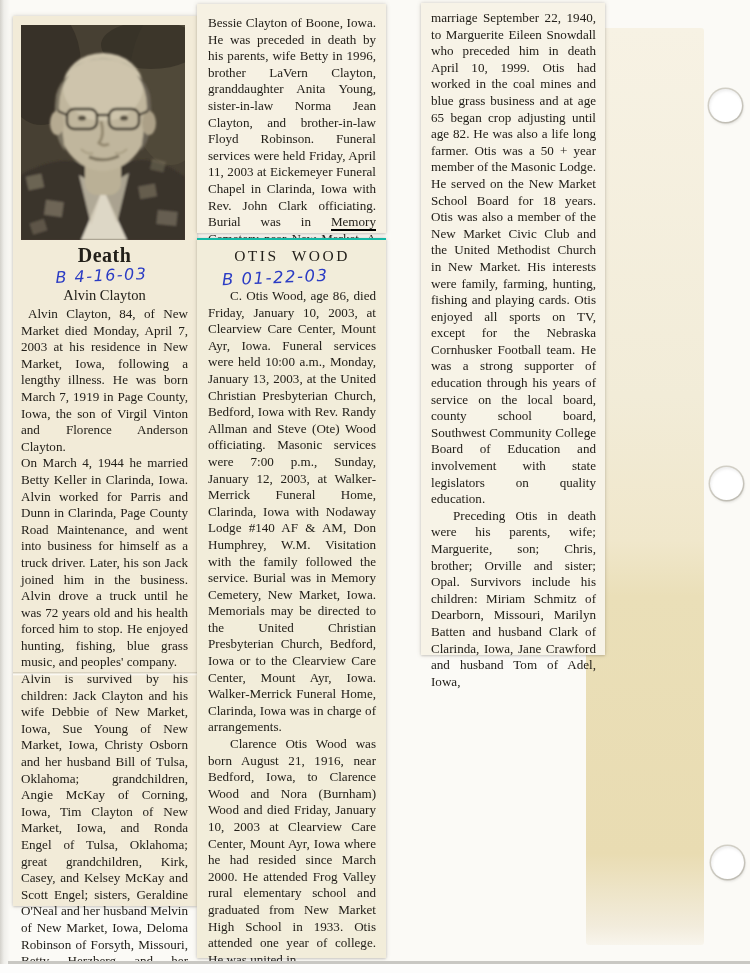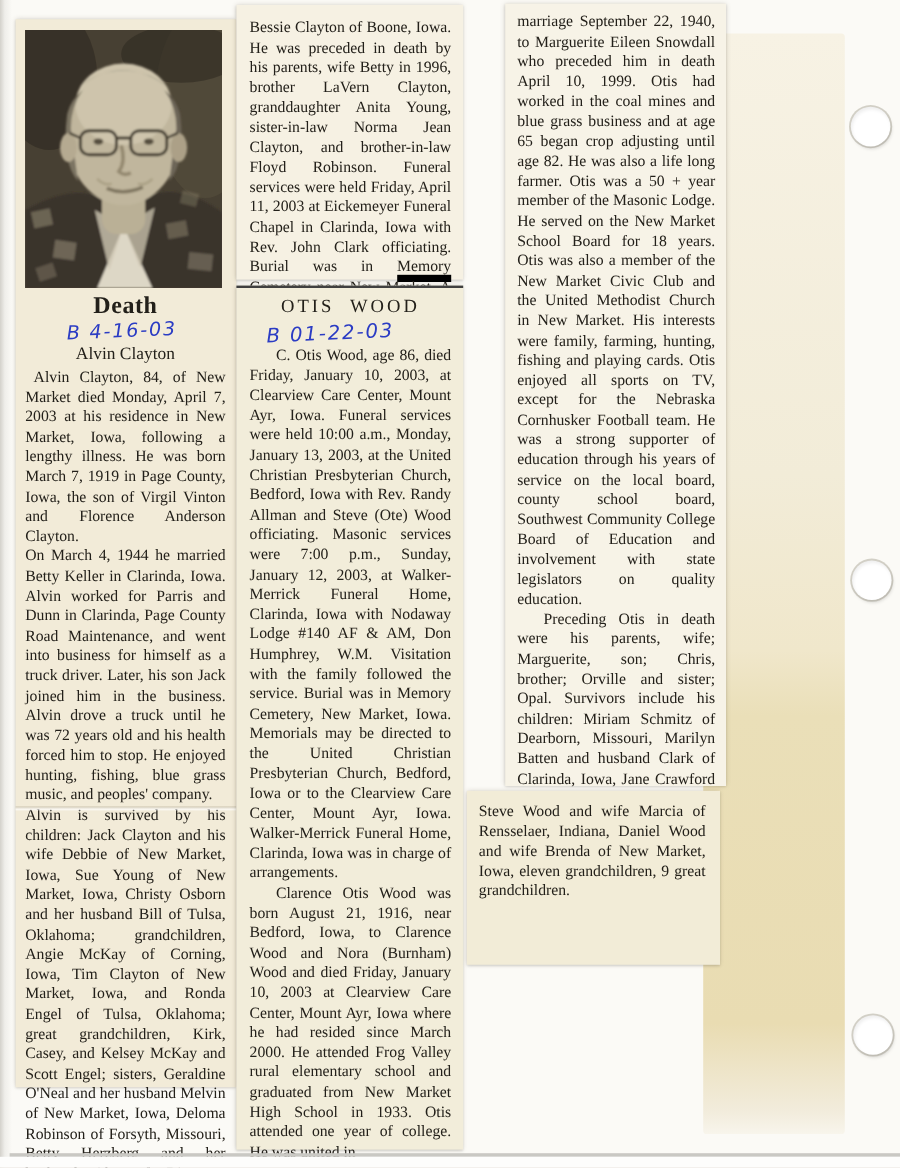--- a/index.html
+++ b/index.html
@@ -16,36 +16,36 @@
   .backing-strip{position:absolute;left:586px;top:28px;width:118px;height:917px;
     background:linear-gradient(180deg,#f7f2e4 0%,#f2ecd8 40%,#f0e7cb 56%,#eadfb8 62%,#e9dcb2 90%,#f2ecdc 98%,#f8f5ec 100%);
     border-radius:3px;}
 
   .clipping{position:absolute;color:#23201a;box-shadow:0 0 4px rgba(90,80,60,.25),0 1px 2px rgba(0,0,0,.12);}
   .clipping p{margin:0;font-size:13.1px;line-height:16.6px;text-align:justify;}
   .clip-alvin{left:13px;top:16px;width:184px;height:890px;background:#f2ebd8;padding:0;box-sizing:border-box;}
   .clip-alvin .inner{padding:7px 9px 0 8px;}
   .clip-midtop{left:197px;top:4px;width:189px;height:229px;background:#f6f1e3;box-sizing:border-box;padding:11px 10px 0 11px;}
   .clip-otis{left:197px;top:238px;width:189px;height:720px;background:#f2edda;box-sizing:border-box;
-    padding:5px 10px 0 11px;border-top:2px solid #404040;}
+    padding:5px 10px 0 11px;border-top:2px solid #14b8a6;}
   .clip-rtop{left:421px;top:3px;width:184px;height:652px;background:#f7f3e7;box-sizing:border-box;padding:7px 9px 0 10px;}
   .clip-rbottom{left:389px;top:659px;width:211px;height:145px;background:#f2ecd7;box-sizing:border-box;padding:9px 12px 0 10px;}
 
   .photo{width:164px;height:215px;margin:2px auto 0 0;display:block;background:#443e32;}
   .obit-heading{margin:4px 0 0;text-align:center;font-size:20px;font-weight:bold;letter-spacing:.5px;}
   .obit-name{text-align:center;font-size:14.5px;margin:2px 0 2px;}
   .handwriting{font-family:"DejaVu Sans",sans-serif;font-style:italic;color:#2b3cc4;
     font-size:16px;letter-spacing:1.5px;transform:rotate(-2.5deg);}
   .hw-alvin{text-align:center;margin:-1px 0 0 -6px;}
   .hw-otis{margin:2px 0 2px 14px;font-size:16.5px;}
   .otis-heading{margin:2px 0 0;text-align:center;font-size:15.5px;font-weight:500;
     letter-spacing:2.5px;word-spacing:7px;}
   .indent1 p, p.indent1{text-indent:7px;}
   .indent2{text-indent:22px;}
-  .underline-ink{border-bottom:6px solid #000000;}
+  .underline-ink{border-bottom:2px solid #000000;}
   .seam{position:absolute;left:0;width:100%;height:4px;
     background:linear-gradient(180deg,rgba(120,110,85,.28),rgba(255,255,255,.7) 60%,rgba(0,0,0,0));}
   .hole{position:absolute;width:33px;height:33px;border-radius:50%;background:#ffffff;
     box-shadow:inset 1px 2px 3px rgba(0,0,0,.07),0 0 0 1.5px rgba(150,145,128,.4),1px 2px 3px rgba(0,0,0,.15);}
 </style>
 </head>
 <body>
 
 <div class="page">
 
@@ -123,23 +123,20 @@
     <div class="handwriting hw-otis">B 01-22-03</div>
     <p class="indent2">C. Otis Wood, age 86, died Friday, January 10, 2003, at Clearview Care Center, Mount Ayr, Iowa.  Funeral services were held 10:00 a.m., Monday, January 13, 2003, at the United Christian Presbyterian Church, Bedford, Iowa with Rev. Randy Allman and Steve (Ote) Wood officiating. Masonic services were 7:00 p.m., Sunday, January 12, 2003, at Walker-Merrick Funeral Home, Clarinda, Iowa with Nodaway Lodge #140 AF &amp; AM, Don Humphrey, W.M. Visitation with the family followed the service. Burial was in Memory Cemetery, New Market, Iowa. Memorials may be directed to the United Christian Presbyterian Church, Bedford, Iowa or to the Clearview Care Center, Mount Ayr, Iowa. Walker-Merrick Funeral Home, Clarinda, Iowa was in charge of arrangements.</p>
     <p class="indent2">Clarence Otis Wood was born August 21, 1916, near Bedford, Iowa, to Clarence Wood and Nora (Burnham) Wood and died Friday, January 10, 2003 at Clearview Care Center, Mount Ayr, Iowa where he had resided since March 2000.  He attended Frog Valley rural elementary school and graduated from New Market High School in 1933.  Otis attended one year of college.  He was united in</p>
   </div>
 
   <div class="clipping clip-rtop">
     <p>marriage September 22, 1940, to Marguerite Eileen Snowdall who preceded him in death April 10, 1999.  Otis had worked in the coal mines and blue grass business and at age 65 began crop adjusting until age 82.  He was also a life long farmer.  Otis was a 50 + year member of the Masonic Lodge.  He served on the New Market School Board for 18 years.  Otis was also a member of the New Market Civic Club and the United Methodist Church in New Market.  His interests were family, farming, hunting, fishing and playing cards.  Otis enjoyed all sports on TV, except for the Nebraska Cornhusker Football team. He was a strong supporter of education through his years of service on the local board, county school board, Southwest Community College Board of Education and involvement with state legislators on quality education.</p>
     <p class="indent2">Preceding Otis in death were his parents, wife; Marguerite, son; Chris, brother; Orville and sister; Opal.  Survivors include his children: Miriam Schmitz of Dearborn, Missouri, Marilyn Batten and husband Clark of Clarinda, Iowa, Jane Crawford and husband Tom of Adel, Iowa,</p>
   </div>
 
-  <div class="clipping clip-rbottom">
-    <p>Steve Wood and wife Marcia of Rensselaer, Indiana, Daniel Wood and wife Brenda of New Market, Iowa, eleven grandchildren, 9 great grandchildren.</p>
-  </div>
 
   <div class="hole" style="left:709px;top:89px;"></div>
   <div class="hole" style="left:710px;top:467px;"></div>
   <div class="hole" style="left:711px;top:846px;"></div>
 
   <div class="scan-left-edge"></div>
   <div class="scan-bottom-line"></div>
   <div class="scan-bottom-white"></div>
 </div>
 

